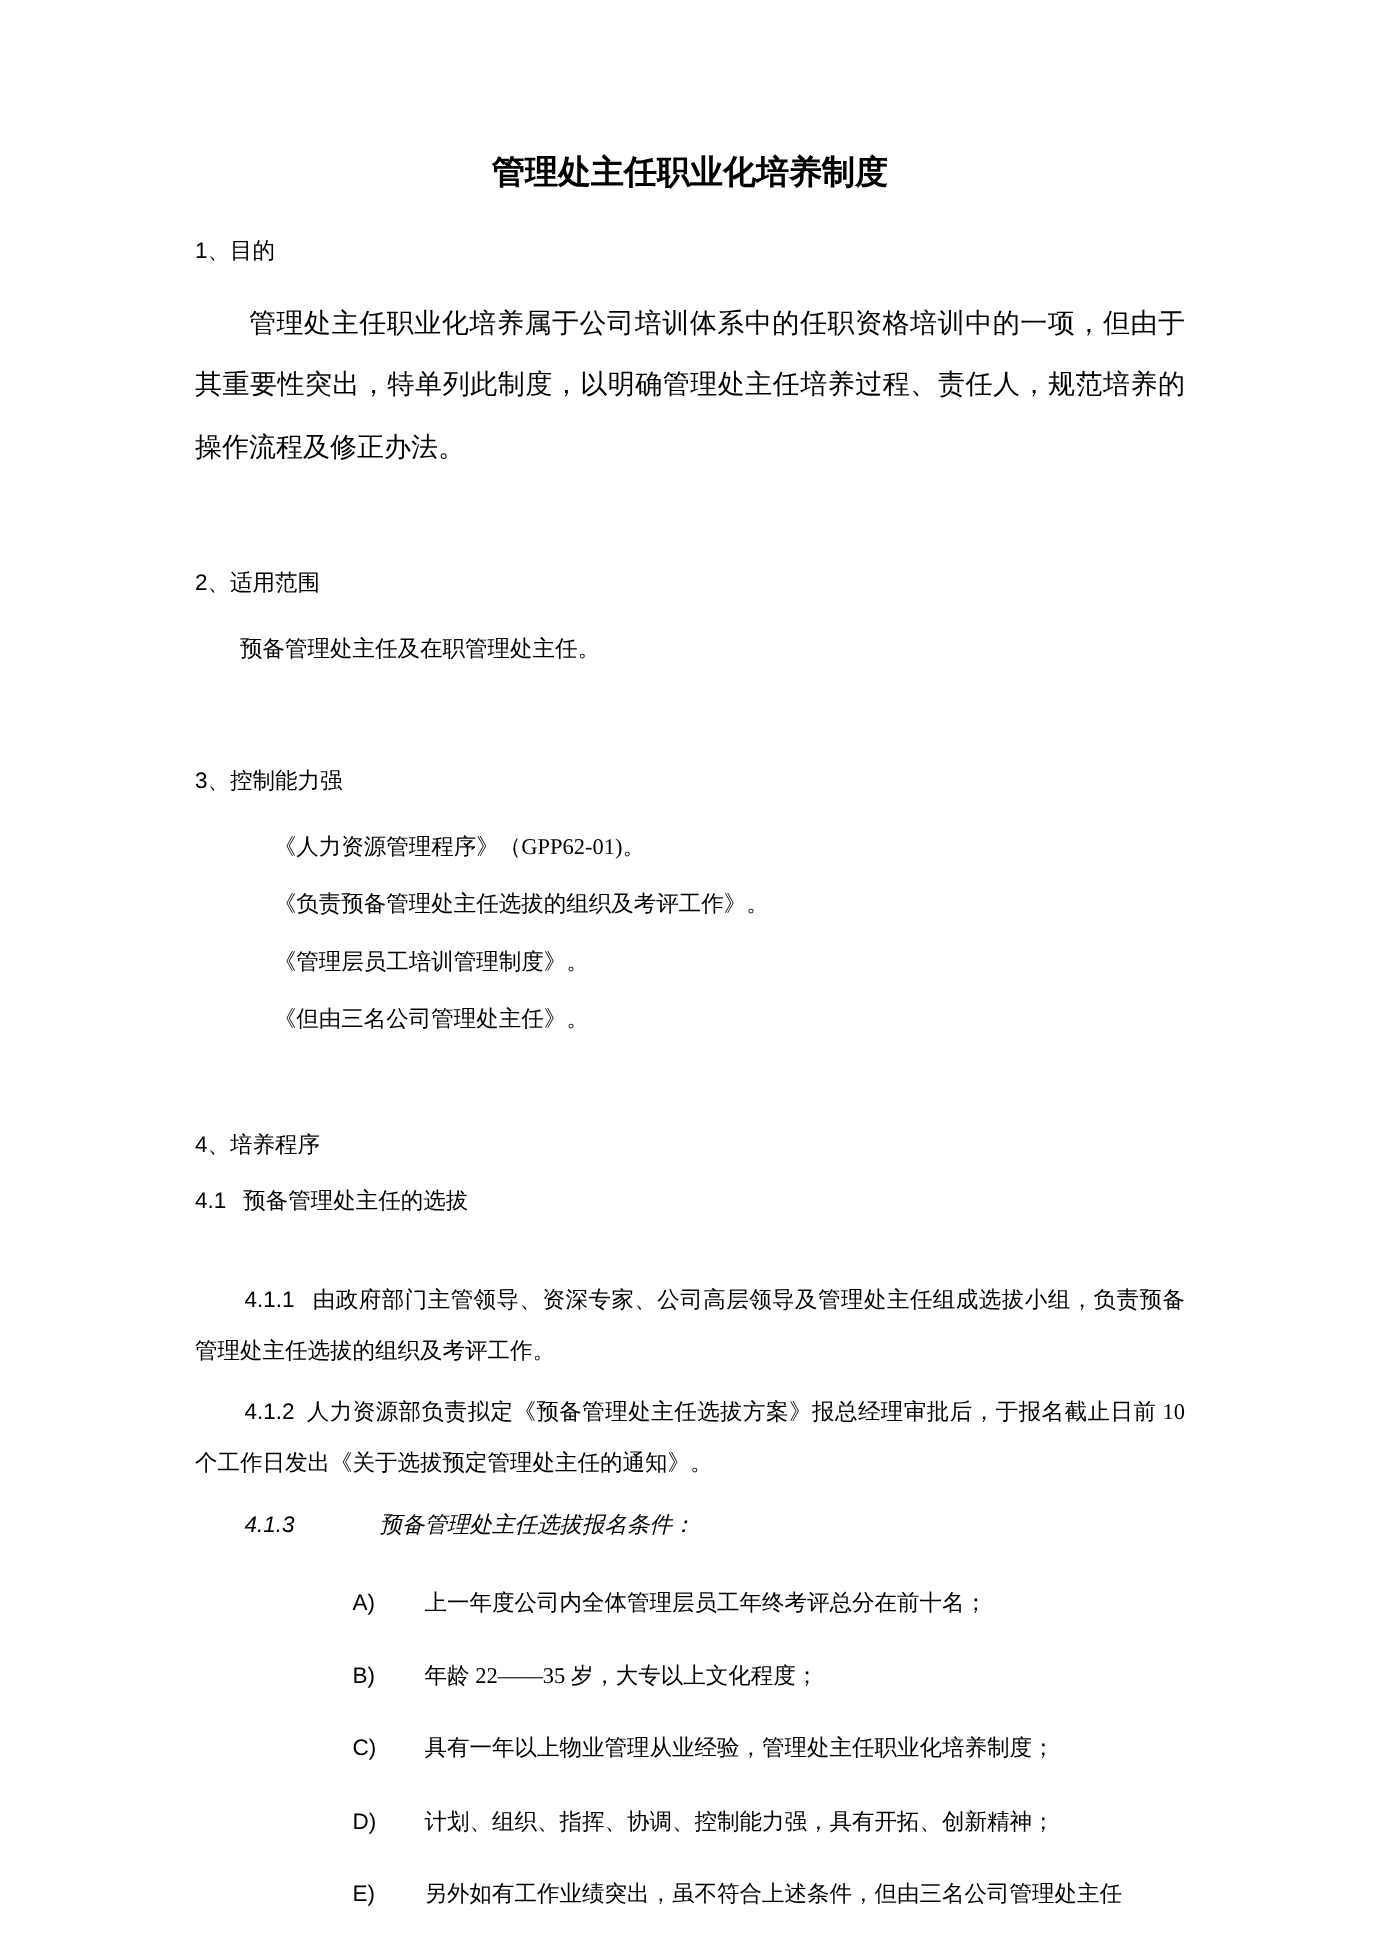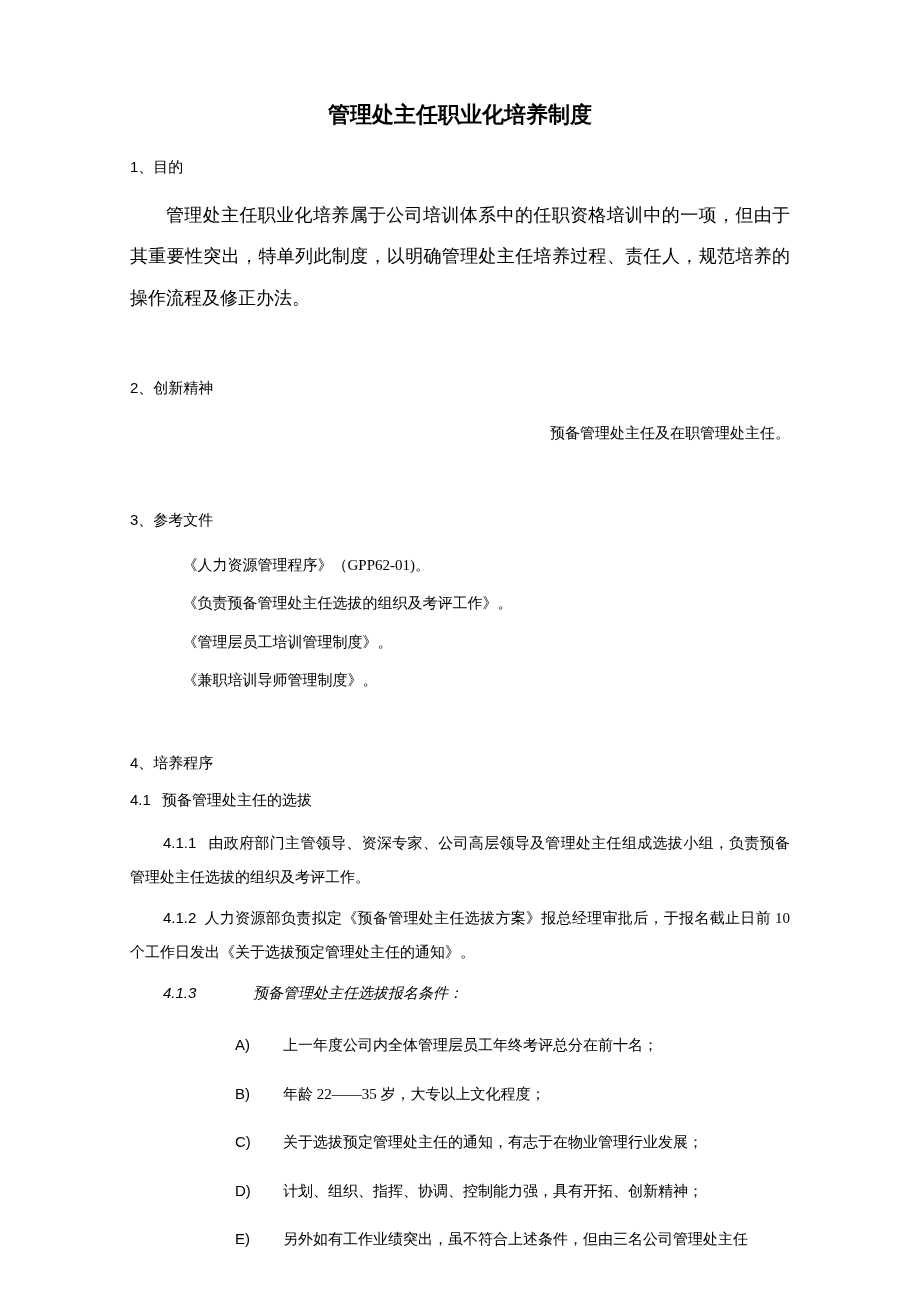--- a/index.html
+++ b/index.html
@@ -34,32 +34,31 @@
       line-height: 2.3;
       text-indent: 2em;
       margin-bottom: 8px;
       text-align: justify;
     }
     .paragraph-noindent {
       font-size: 15px;
       line-height: 2.3;
       text-indent: 2em;
       margin-bottom: 8px;
-      text-align: right;
     }
     .ref-item {
       font-size: 15px;
       line-height: 2.3;
       padding-left: 3.5em;
       margin-bottom: 4px;
     }
     .sub-heading {
       font-size: 15px;
       margin-top: 12px;
-      margin-bottom: 16px;
+      margin-bottom: 40px;
     }
     .sub-heading .num {
       font-family: Arial, sans-serif;
     }
     .sub-item {
       font-size: 15px;
       line-height: 2.3;
       text-align: justify;
       margin-bottom: 6px;
     }
@@ -101,33 +100,33 @@
 <div class="title">管理处主任职业化培养制度</div>
 
 <div class="section-heading">
   <span class="num">1、</span><span>目的</span>
 </div>
 <div class="paragraph">管理处主任职业化培养属于公司培训体系中的任职资格培训中的一项，但由于其重要性突出，特单列此制度，以明确管理处主任培养过程、责任人，规范培养的操作流程及修正办法。</div>
 
 <div class="gap-medium"></div>
 
 <div class="section-heading">
-  <span class="num">2、</span><span>创新精神</span>
+  <span class="num">2、</span><span>适用范围</span>
 </div>
 <div class="paragraph-noindent">预备管理处主任及在职管理处主任。</div>
 
 <div class="gap-medium"></div>
 
 <div class="section-heading">
-  <span class="num">3、</span><span>参考文件</span>
+  <span class="num">3、</span><span>控制能力强</span>
 </div>
 <div class="ref-item">《人力资源管理程序》（GPP62-01)。</div>
 <div class="ref-item">《负责预备管理处主任选拔的组织及考评工作》。</div>
 <div class="ref-item">《管理层员工培训管理制度》。</div>
-<div class="ref-item">《兼职培训导师管理制度》。</div>
+<div class="ref-item">《但由三名公司管理处主任》。</div>
 
 <div class="gap-medium"></div>
 
 <div class="section-heading">
   <span class="num">4、</span><span>培养程序</span>
 </div>
 
 <div class="sub-heading">
   <span class="num">4.1</span>&nbsp;&nbsp;&nbsp;<span>预备管理处主任的选拔</span>
 </div>
@@ -146,21 +145,21 @@
 
 <div class="list-item">
   <span class="list-marker">A)</span><span>上一年度公司内全体管理层员工年终考评总分在前十名；</span>
 </div>
 
 <div class="list-item">
   <span class="list-marker">B)</span><span>年龄 22——35 岁，大专以上文化程度；</span>
 </div>
 
 <div class="list-item">
-  <span class="list-marker">C)</span><span>关于选拔预定管理处主任的通知，有志于在物业管理行业发展；</span>
+  <span class="list-marker">C)</span><span>具有一年以上物业管理从业经验，管理处主任职业化培养制度；</span>
 </div>
 
 <div class="list-item">
   <span class="list-marker">D)</span><span>计划、组织、指挥、协调、控制能力强，具有开拓、创新精神；</span>
 </div>
 
 <div class="list-item">
   <span class="list-marker">E)</span><span>另外如有工作业绩突出，虽不符合上述条件，但由三名公司管理处主任</span>
 </div>
 

